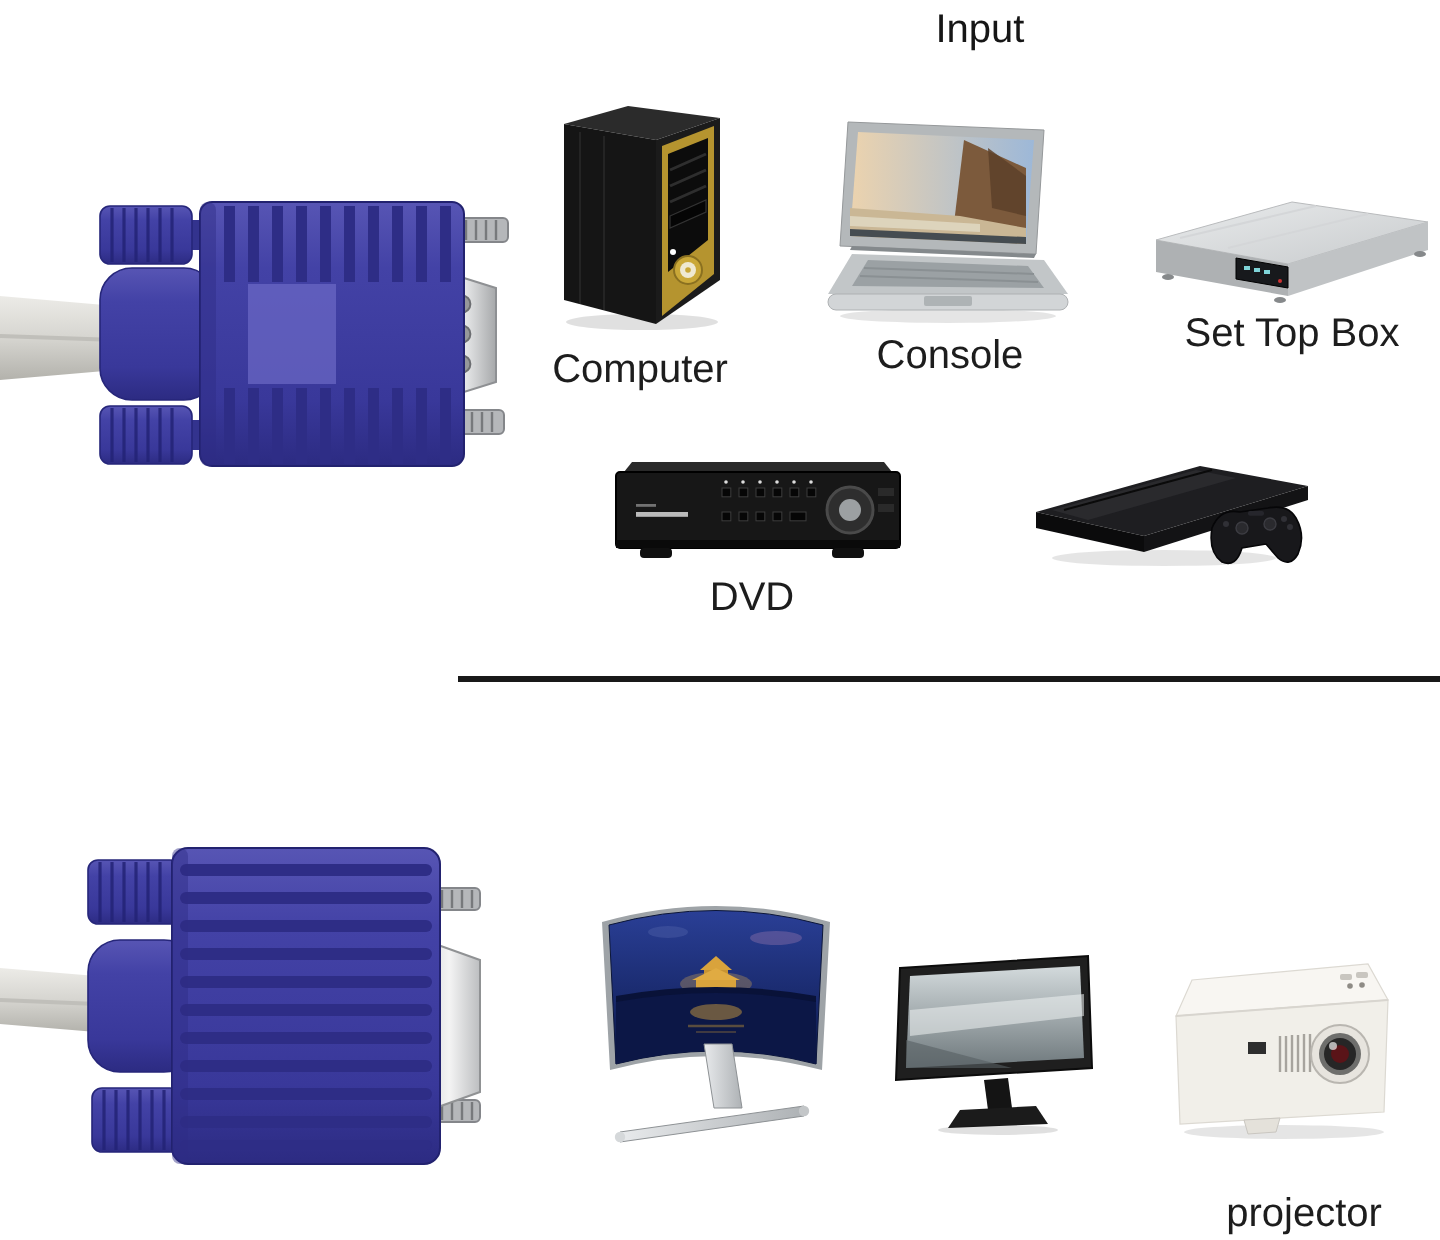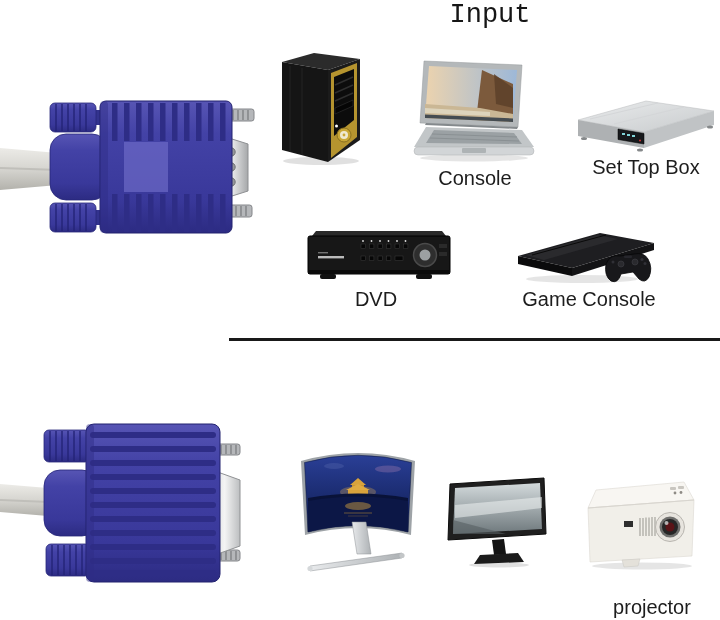--- a/index.html
+++ b/index.html
@@ -1,18 +1,18 @@
 <!DOCTYPE html>
 <html><head>
 <meta charset="utf-8">
 <style>
   html,body{margin:0;padding:0;background:#fff;}
   .stage{position:relative;width:720px;height:620px;background:#ffffff;overflow:hidden;
          font-family:"Liberation Sans", sans-serif;color:#161616;}
-  .heading{position:absolute;font-size:27px;line-height:30px;text-align:center;color:#161616;font-family:Liberation Mono, monospace;}
+  .heading{position:absolute;font-size:20px;line-height:30px;text-align:center;color:#161616;}
   .lbl{position:absolute;font-size:20px;line-height:22px;text-align:center;color:#1d1d1d;white-space:nowrap;}
   .img{position:absolute;}
   .img svg{display:block;width:100%;height:100%;}
   .divider{position:absolute;height:3px;background:#191919;}
 </style>
 </head>
 <body>
 
 <div class="stage">
 
@@ -127,20 +127,21 @@
       <line x1="59" y1="37" x2="77" y2="29" stroke="#2e2e2e" stroke-width="1.5"></line>
       <line x1="59" y1="45" x2="77" y2="37" stroke="#2e2e2e" stroke-width="1.5"></line>
       <line x1="59" y1="53" x2="77" y2="45" stroke="#2e2e2e" stroke-width="1.5"></line>
       <polygon points="59,60 77,52 77,58 59,66" fill="#050505" stroke="#333" stroke-width=".6"></polygon>
       <circle cx="60.5" cy="78" r="1.5" fill="#ffffff"></circle>
       <circle cx="68" cy="87" r="7" fill="#caa838" stroke="#8a7020"></circle>
       <circle cx="68" cy="87" r="4" fill="#efe9d2"></circle>
       <circle cx="68" cy="87" r="1.4" fill="#caa838"></circle>
     </svg>
   </div>
+  <div class="lbl" style="left:250px;top:174px;width:140px;">Computer</div>
 
   <div class="img" style="left:410px;top:58px;width:128px;height:106px;">
     <svg viewBox="0 0 128 106">
       <defs>
         <linearGradient id="lp-sky" x1="0" y1="0" x2="1" y2="0">
           <stop offset="0" stop-color="#ecd3ae"></stop>
             <stop offset="1" stop-color="#9db8d8"></stop>
         </linearGradient>
       </defs>
       <ellipse cx="64" cy="100" rx="54" ry="3.5" fill="#000" opacity=".10"></ellipse>
@@ -237,21 +238,20 @@
         <path d="M2,14 Q6,4 16,6 L30,4 Q40,2 44,9 Q49,18 45,27 Q41,34 35,29 L29,22 17,24 Q14,34 7,31 Q0,26 2,14 Z" fill="#18181b" stroke="#060608" stroke-width=".8"></path>
         <circle cx="17" cy="14" r="3" fill="#2a2a2e" stroke="#3c3c42" stroke-width=".7"></circle>
         <circle cx="31" cy="12" r="3" fill="#2a2a2e" stroke="#3c3c42" stroke-width=".7"></circle>
         <rect x="20" y="5.5" width="8" height="2.4" rx="1" fill="#26262c"></rect>
         <circle cx="9" cy="12" r="1.5" fill="#303036"></circle>
         <circle cx="38" cy="9.5" r="1.5" fill="#303036"></circle>
         <circle cx="41" cy="13.5" r="1.5" fill="#303036"></circle>
       </g>
     </svg>
   </div>
-  <div class="lbl" style="left:504px;top:288px;width:170px;">Game Console</div>
 
   <div class="divider" style="left:229px;top:338px;width:491px;"></div>
 
 
   <div class="img" style="left:0;top:418px;width:250px;height:175px;">
     <svg viewBox="0 0 250 175">
       <defs>
         <linearGradient id="bc-blue" x1="0" y1="0" x2="0" y2="1">
           <stop offset="0" stop-color="#5755b4"></stop>
             <stop offset=".25" stop-color="#4342a6"></stop>

